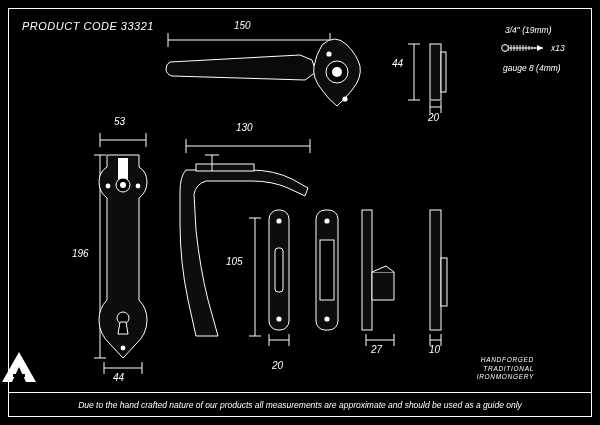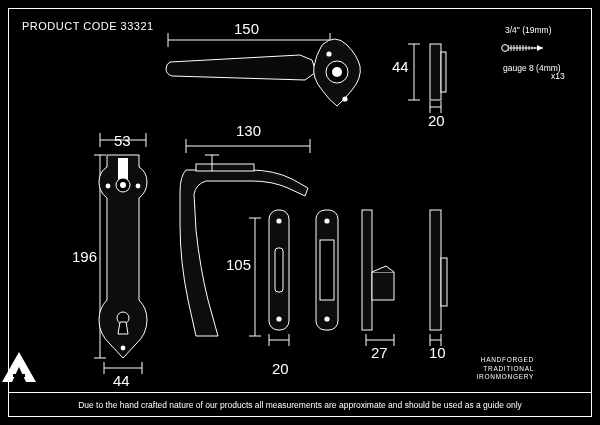--- a/index.html
+++ b/index.html
@@ -10,20 +10,21 @@
   body {
     font-family: "Liberation Sans", sans-serif;
   }
   #page {
     position: relative;
     width: 600px;
     height: 425px;
     background: #000000;
     color: #ffffff;
     overflow: hidden;
+    font-style: italic;
   }
   .frame {
     position: absolute;
     left: 8px;
     top: 8px;
     width: 584px;
     height: 409px;
     border: 1px solid #ffffff;
     box-sizing: border-box;
   }
@@ -48,21 +49,21 @@
     position: absolute;
     left: 0;
     top: 400px;
     width: 600px;
     text-align: center;
     font-size: 8.5px;
     color: #ffffff;
   }
   .dim {
     position: absolute;
-    font-size: 15px;
+    font-size: 10px;
     color: #ffffff;
     white-space: nowrap;
   }
   .screw-spec {
     position: absolute;
     font-size: 8.5px;
     color: #ffffff;
     white-space: nowrap;
     text-align: left;
     line-height: 13px;
@@ -207,31 +208,31 @@
         <path d="M0 0 L0 8 M3 1 L3 7 M6 1 L6 7 M9 1 L9 7 M12 1 L12 7 M15 1 L15 7 M18 1 L18 7 M21 1.5 L21 6.5 M24 2 L24 6 M27 2.5 L27 5.5 M30 3 L30 5"></path>
         <path d="M32 1 L38 4 L32 7 Z" fill="#ffffff" stroke="none"></path>
         <circle cx="0" cy="4" r="3.4" fill="#0d0d0d" stroke="#ffffff"></circle>
       </g>
     </g>
   </svg>
 
   <div class="dim" style="left:234px; top:20px;">150</div>
   <div class="dim" style="left:392px; top:58px;">44</div>
   <div class="dim" style="left:428px; top:112px;">20</div>
-  <div class="dim" style="left:114px; top:116px;margin-top:16px;">53</div>
+  <div class="dim" style="left:114px; top:116px;">53</div>
   <div class="dim" style="left:236px; top:122px;">130</div>
   <div class="dim" style="left:72px; top:248px;text-align:right;">196</div>
   <div class="dim" style="left:226px; top:256px;">105</div>
   <div class="dim" style="left:113px; top:372px;">44</div>
   <div class="dim" style="left:272px; top:360px;">20</div>
   <div class="dim" style="left:371px; top:344px;">27</div>
   <div class="dim" style="left:429px; top:344px;">10</div>
 
   <div class="screw-spec" style="left:505px; top:24px;">3/4" (19mm)</div>
-  <div class="screw-spec" style="left:551px; top:42px;margin-top:28px;">x13</div>
+  <div class="screw-spec" style="left:551px; top:42px;">x13</div>
   <div class="screw-spec" style="left:503px; top:62px;">gauge 8 (4mm)</div>
 
   <div class="logo-text">
     <div>HANDFORGED</div>
     <div>TRADITIONAL</div>
     <div>IRONMONGERY</div>
   </div>
   <svg class="logo-mark" viewBox="0 0 38 34">
     <path d="M19 2 L36 32 L26 32 L19 17 L12 32 L2 32 Z" fill="#ffffff" stroke="none"></path>
     <rect x="13" y="24" width="12" height="3" fill="#000000" stroke="none"></rect>

